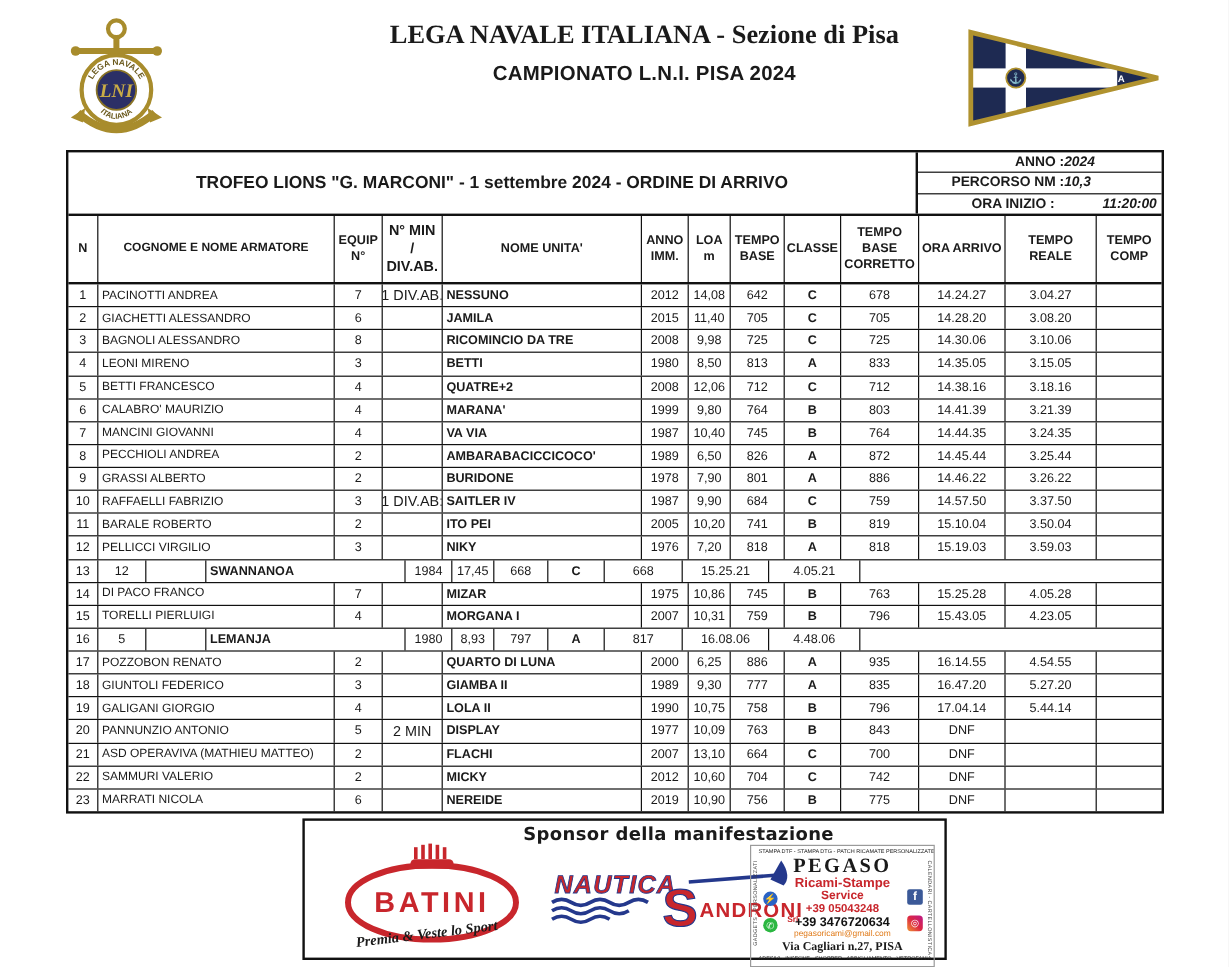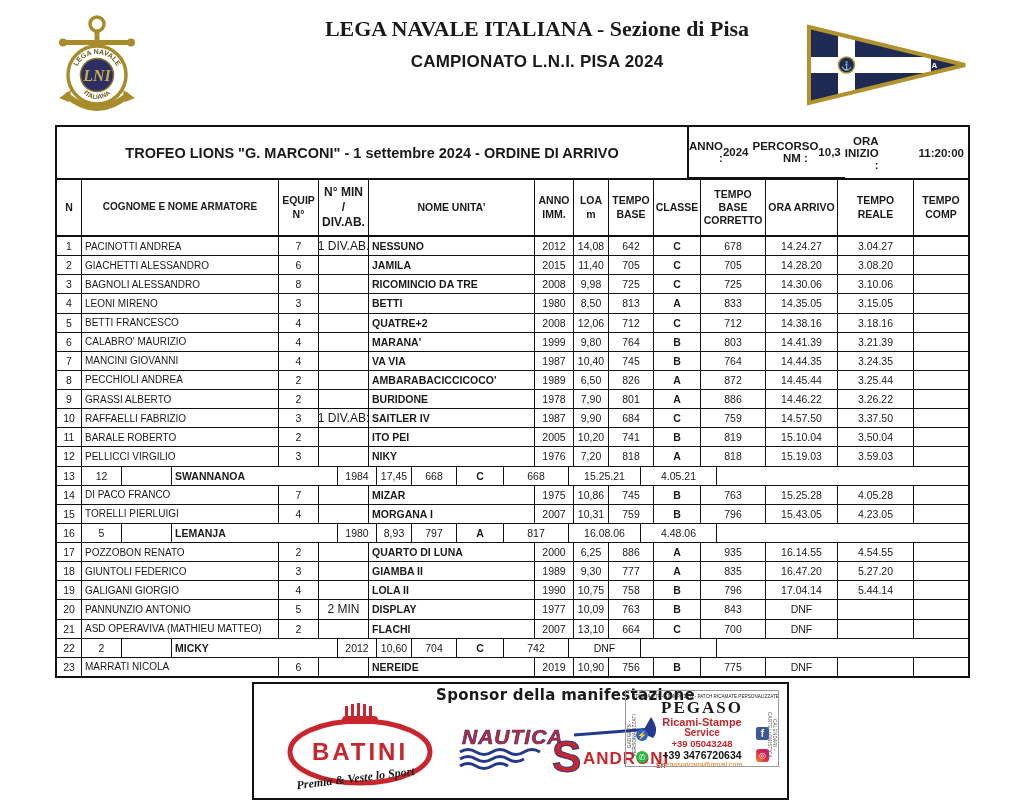--- a/index.html
+++ b/index.html
@@ -12,25 +12,25 @@
   .sub-title{position:absolute;top:52px;left:110px;right:60px;text-align:center;
              font-weight:bold;font-size:17px;letter-spacing:.2px;}
   .lni-logo{position:absolute;left:50px;top:12px;}
   .pennant{position:absolute;left:806px;top:24px;}
 
   
   .rtable{position:absolute;left:55px;top:125px;width:915px;border:2.5px solid #111;box-sizing:border-box;background:#fff;}
   .ttop{display:flex;height:51px;border-bottom:2px solid #111;}
   .ttitle{width:708px;border-right:2px solid #111;display:flex;align-items:center;justify-content:center;
           font-weight:bold;font-size:14.5px;box-sizing:border-box;text-align:center;}
-  .tinfo{flex:1;display:flex;flex-direction:row;}
+  .tinfo{flex:1;display:flex;flex-direction:column;}
   .inforow{flex:1;display:flex;align-items:center;border-bottom:1.5px solid #111;font-weight:600;font-size:11.5px;box-sizing:border-box;}
   .inforow:last-child{border-bottom:none;gap:40px;}
   .inflabel{width:60%;text-align:right;}
-  .infvalue{flex:1;text-align:right;padding-right:4px;}
+  .infvalue{flex:1;padding-right:4px;font-style:italic;}
 
   .hrow{display:flex;height:55px;border-bottom:2px solid #111;}
   .hc{border-right:1.5px solid #111;display:flex;align-items:center;justify-content:center;text-align:center;
       font-weight:bold;font-size:10.5px;line-height:1.25;white-space:pre-line;box-sizing:border-box;}
   .hc:last-child{border-right:none;}
 
   .rows{display:flex;flex-direction:column;height:439px;}
   .row{flex:1;display:flex;border-bottom:1.5px solid #111;box-sizing:border-box;}
   .row:last-child{border-bottom:none;}
   .dc{border-right:1.5px solid #111;font-size:10.5px;display:flex;align-items:center;justify-content:center;
@@ -41,21 +41,21 @@
   .c0{width:25px;}.c1{width:197px;font-size:10px;}.c2{width:40px;}.c3{width:50px;font-size:12px;}
   .c4{width:166px;}.c5{width:39px;}.c6{width:35px;}.c7{width:45px;}.c8{width:47px;}
   .c9{width:65px;}.c10{width:72px;}.c11{width:76px;}.c12{flex:1;}
 
   
   .sponsor{position:absolute;left:252px;top:682px;width:537px;height:118px;border:2.5px solid #111;box-sizing:border-box;background:#fff;}
   .sponsor-heading{position:absolute;top:2px;left:120px;right:30px;text-align:center;font-weight:bold;font-size:15px;
                    font-family:"DejaVu Sans",sans-serif;letter-spacing:.3px;}
   .batini{position:absolute;left:14px;top:16px;}
   .nautica{position:absolute;left:200px;top:32px;}
-  .pegaso{position:absolute;right:8px;top:6px;width:154px;height:77px;border:1px solid #9a9a9a;box-sizing:border-box;
+  .pegaso{position:absolute;right:8px;top:20px;width:154px;height:102px;border:1px solid #9a9a9a;box-sizing:border-box;
           text-align:center;padding:2px 0;overflow:hidden;}
   .pegaso .tiny{font-size:5px;white-space:nowrap;color:#222;transform:scale(.92);}
   .pegaso-name{font-family:"Liberation Serif",serif;font-weight:bold;font-size:17px;letter-spacing:2px;line-height:1.05;}
   .pegaso-sub{color:#c8262c;font-weight:bold;font-size:11px;line-height:1.05;}
   .pegaso-sub2{color:#c8262c;font-weight:bold;font-size:10px;line-height:1.05;}
   .pegaso-phone1{color:#c8262c;font-weight:bold;font-size:9.5px;line-height:1.15;}
   .pegaso-phone2{color:#111;font-weight:bold;font-size:10.5px;line-height:1.1;}
   .pegaso-email{color:#e07b1a;font-size:7px;line-height:1.2;}
   .pegaso-addr{font-family:"Liberation Serif",serif;font-weight:bold;font-size:10px;line-height:1.2;}
   .vtext{position:absolute;font-size:4.5px;color:#444;writing-mode:vertical-rl;letter-spacing:.3px;}
@@ -470,20 +470,21 @@
       <div class="dc c6">13,10</div>
       <div class="dc c7">664</div>
       <div class="dc c8 bold">C</div>
       <div class="dc c9">700</div>
       <div class="dc c10">DNF</div>
       <div class="dc c11"></div>
       <div class="dc c12"></div>
     </div>
         <div class="row">
       <div class="dc c0">22</div>
+      <div class="dc c1 left">SAMMURI VALERIO</div>
       <div class="dc c2">2</div>
       <div class="dc c3"></div>
       <div class="dc c4 left bold">MICKY</div>
       <div class="dc c5">2012</div>
       <div class="dc c6">10,60</div>
       <div class="dc c7">704</div>
       <div class="dc c8 bold">C</div>
       <div class="dc c9">742</div>
       <div class="dc c10">DNF</div>
       <div class="dc c11"></div>

